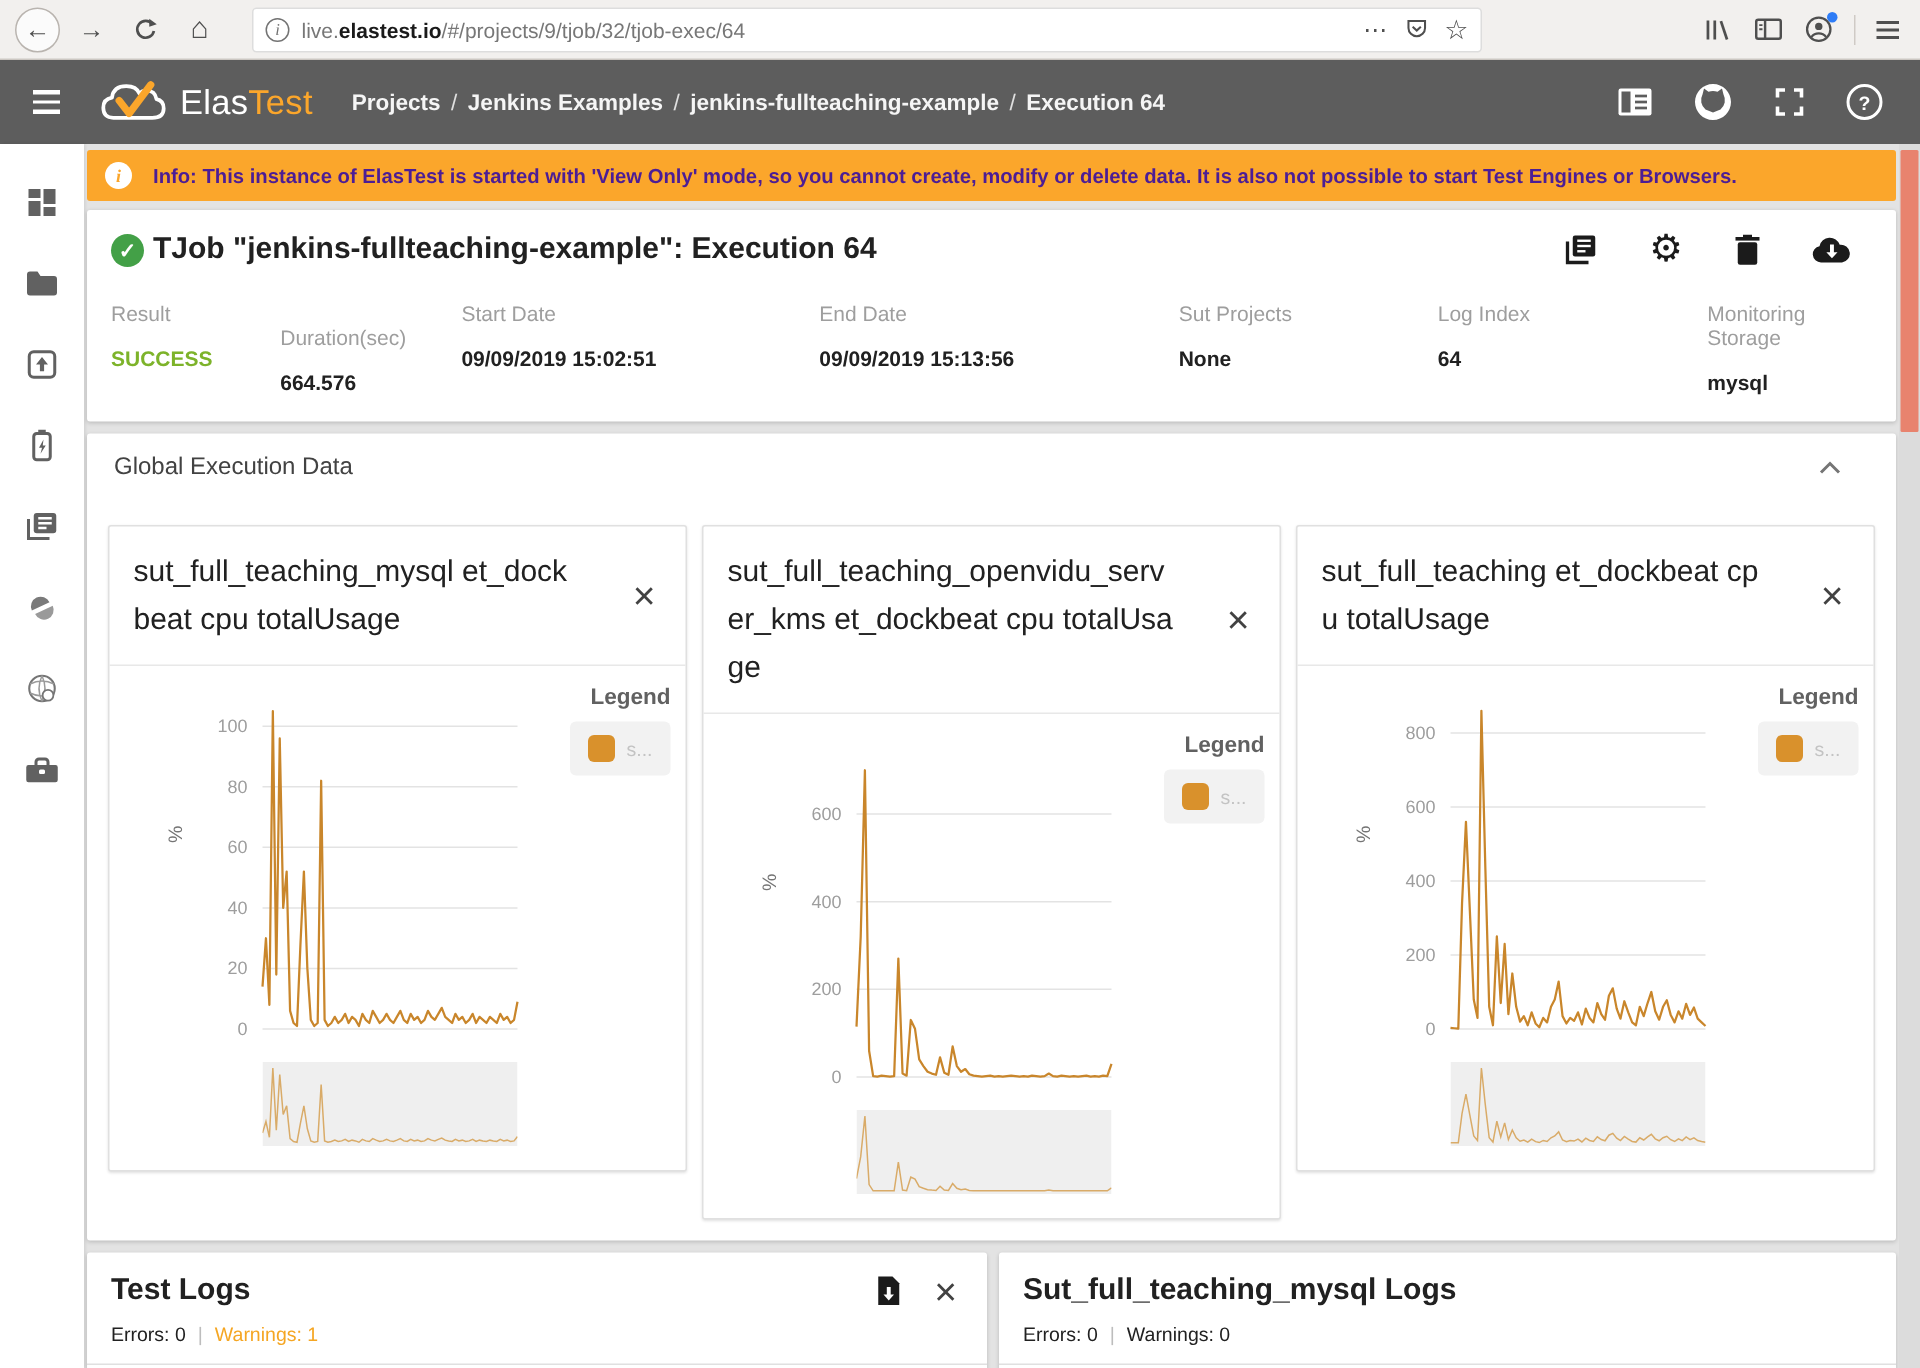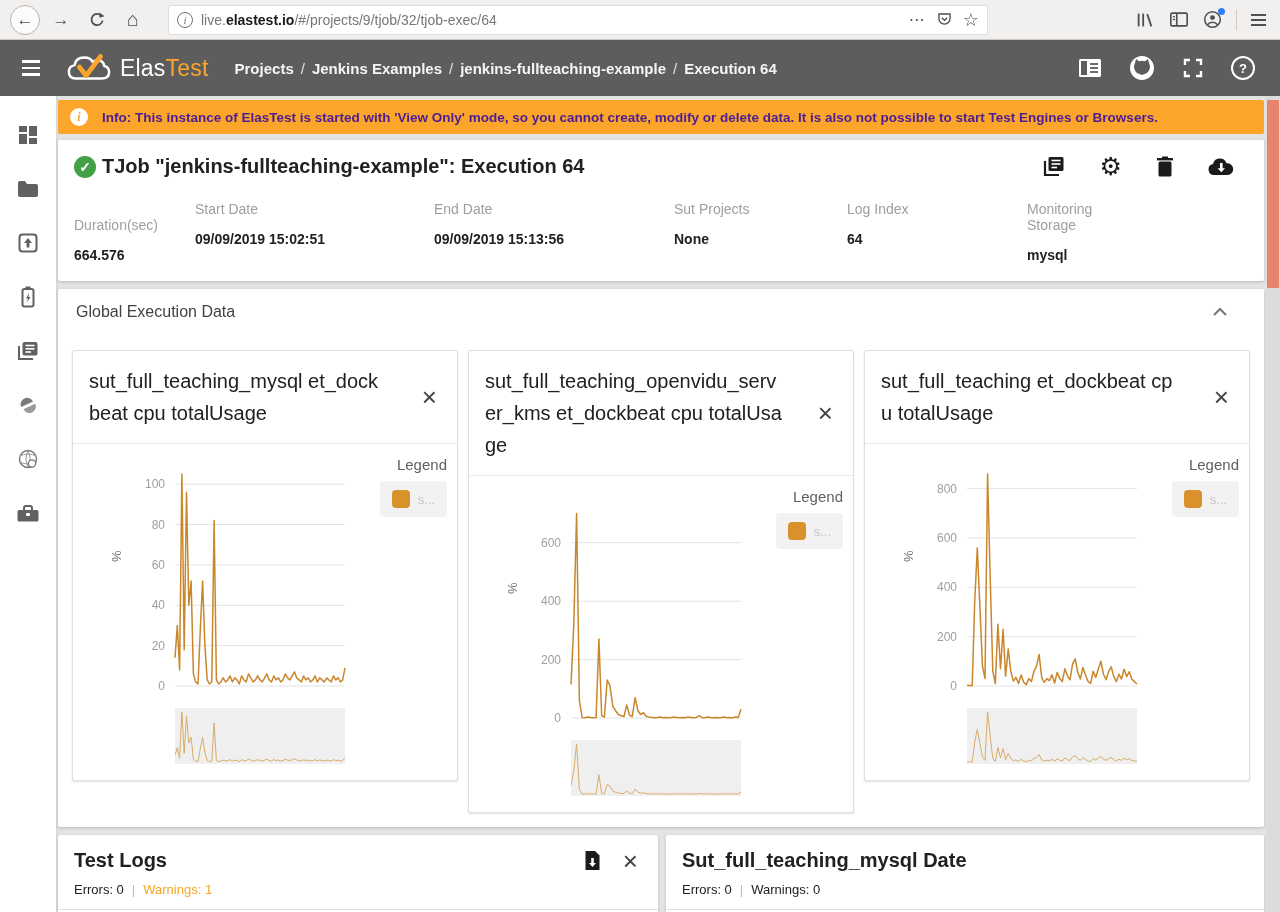--- a/index.html
+++ b/index.html
@@ -80,21 +80,21 @@
     box-shadow:0 1px 2px rgba(0,0,0,.12); }
   .chart-card-head { display:flex; align-items:center; padding:14px 16px; }
   .chart-title { font-size:20px; line-height:32px; color:#212121; width:300px;
     word-break:break-all; }
   .close-x { margin-left:auto; font-size:26px; color:#424242; line-height:20px; padding:0 4px; }
   .chart-divider { border-top:1px solid #e8e8e8; }
   .chart-body { position:relative; padding:10px 8px 16px 56px; }
   .ylab { position:absolute; left:36px; top:118px; transform:rotate(-90deg); transform-origin:left top;
     font-size:13px; color:#757575; }
   .legend-box { position:absolute; top:12px; right:10px; text-align:right; }
-  .legend-title { font-size:15px; font-weight:normal; color:#616161; margin-bottom:8px; }
+  .legend-title { font-size:15px; font-weight:bold; color:#616161; margin-bottom:8px; }
   .legend-pill { background:#f2f2f2; border-radius:4px; padding:9px 12px; display:flex;
     align-items:center; gap:8px; }
   .legend-swatch { width:18px; height:18px; border-radius:4px; background:#d9912c; }
   .legend-label { font-size:13px; color:#c3c3c3; }
   .mini-wrap { margin-left:46px; margin-top:14px; }
 
   
   .bottom-row { display:flex; gap:8px; margin-top:8px; align-items:stretch; }
   .log-card { padding:0; overflow:hidden; height:160px; }
   .log-card.left { width:600px; }
@@ -305,20 +305,24 @@
             <rect x="6" y="0.5" width="6" height="2" fill="#1b1b1b"></rect>
           </svg>
           <svg width="26" height="20" viewBox="0 0 26 20">
             <path d="M6 18 a5.5 5.5 0 0 1 -1 -10.9 A7 7 0 0 1 18.5 6.2 A5 5 0 0 1 20 18 z" fill="#1b1b1b"></path>
             <rect x="12" y="6" width="2.6" height="6" fill="#ffffff"></rect>
             <polygon points="13.3,15.2 9.6,11.2 17,11.2" fill="#ffffff"></polygon>
           </svg>
         </div>
       </div>
       <div class="exec-table">
+        <div class="exec-col" style="width:113px;">
+          <span class="exec-label">Result</span>
+          <span class="exec-value success">SUCCESS</span>
+        </div>
         <div class="exec-col" style="width:121px;justify-content:flex-end;">
           <span class="exec-label">Duration(sec)</span>
           <span class="exec-value">664.576</span>
         </div>
         <div class="exec-col" style="width:239px;">
           <span class="exec-label">Start Date</span>
           <span class="exec-value">09/09/2019 15:02:51</span>
         </div>
         <div class="exec-col" style="width:240px;">
           <span class="exec-label">End Date</span>
@@ -485,21 +489,21 @@
         <div class="log-counts">
           <span>Errors: 0</span>
           <span class="bar">|</span>
           <span class="warn">Warnings: 1</span>
         </div>
         <div class="log-lines"><div>Waiting for up</div></div>
       </div>
 
       <div class="card log-card right">
         <div class="log-head">
-          <div class="log-title">Sut_full_teaching_mysql Date</div>
+          <div class="log-title">Sut_full_teaching_mysql Logs</div>
         </div>
         <div class="log-counts">
           <span>Errors: 0</span>
           <span class="bar">|</span>
           <span>Warnings: 0</span>
         </div>
         <div class="log-lines"><div>2019-09-09T13:03:10.731390Z 1 [Warning] 'user' entry 'root@localhost' igno</div></div>
       </div>
     </div>
   </div>

